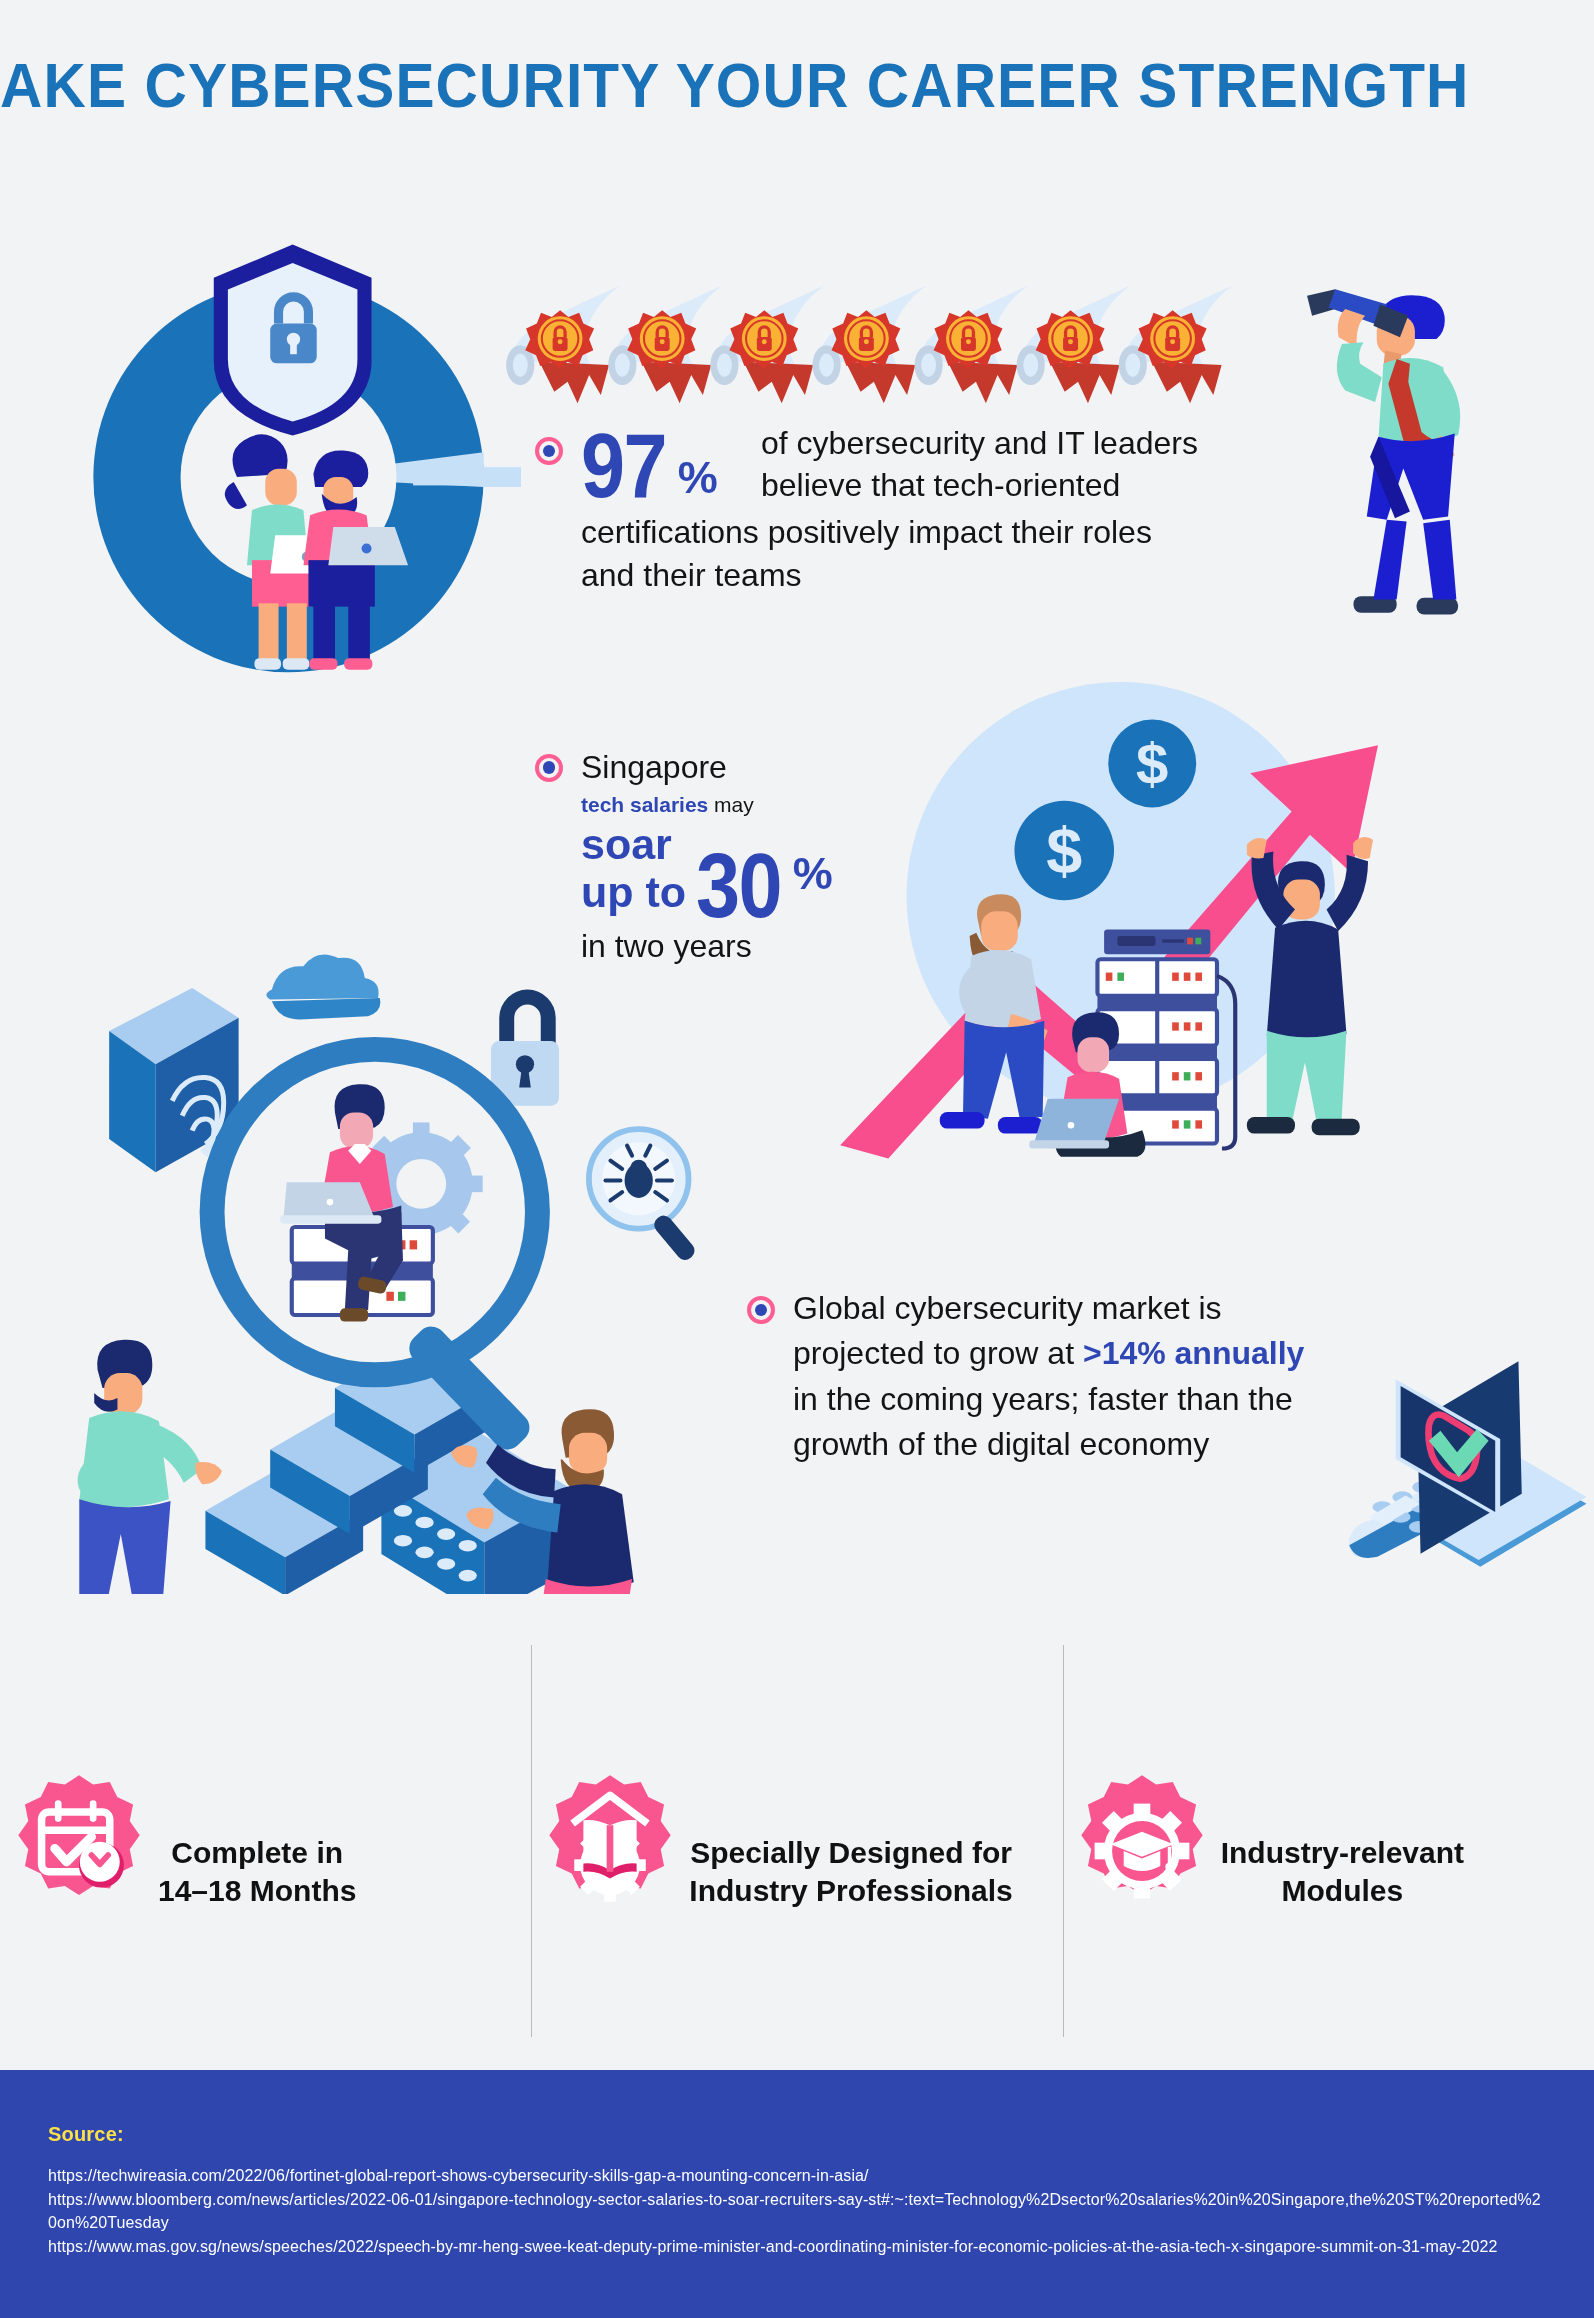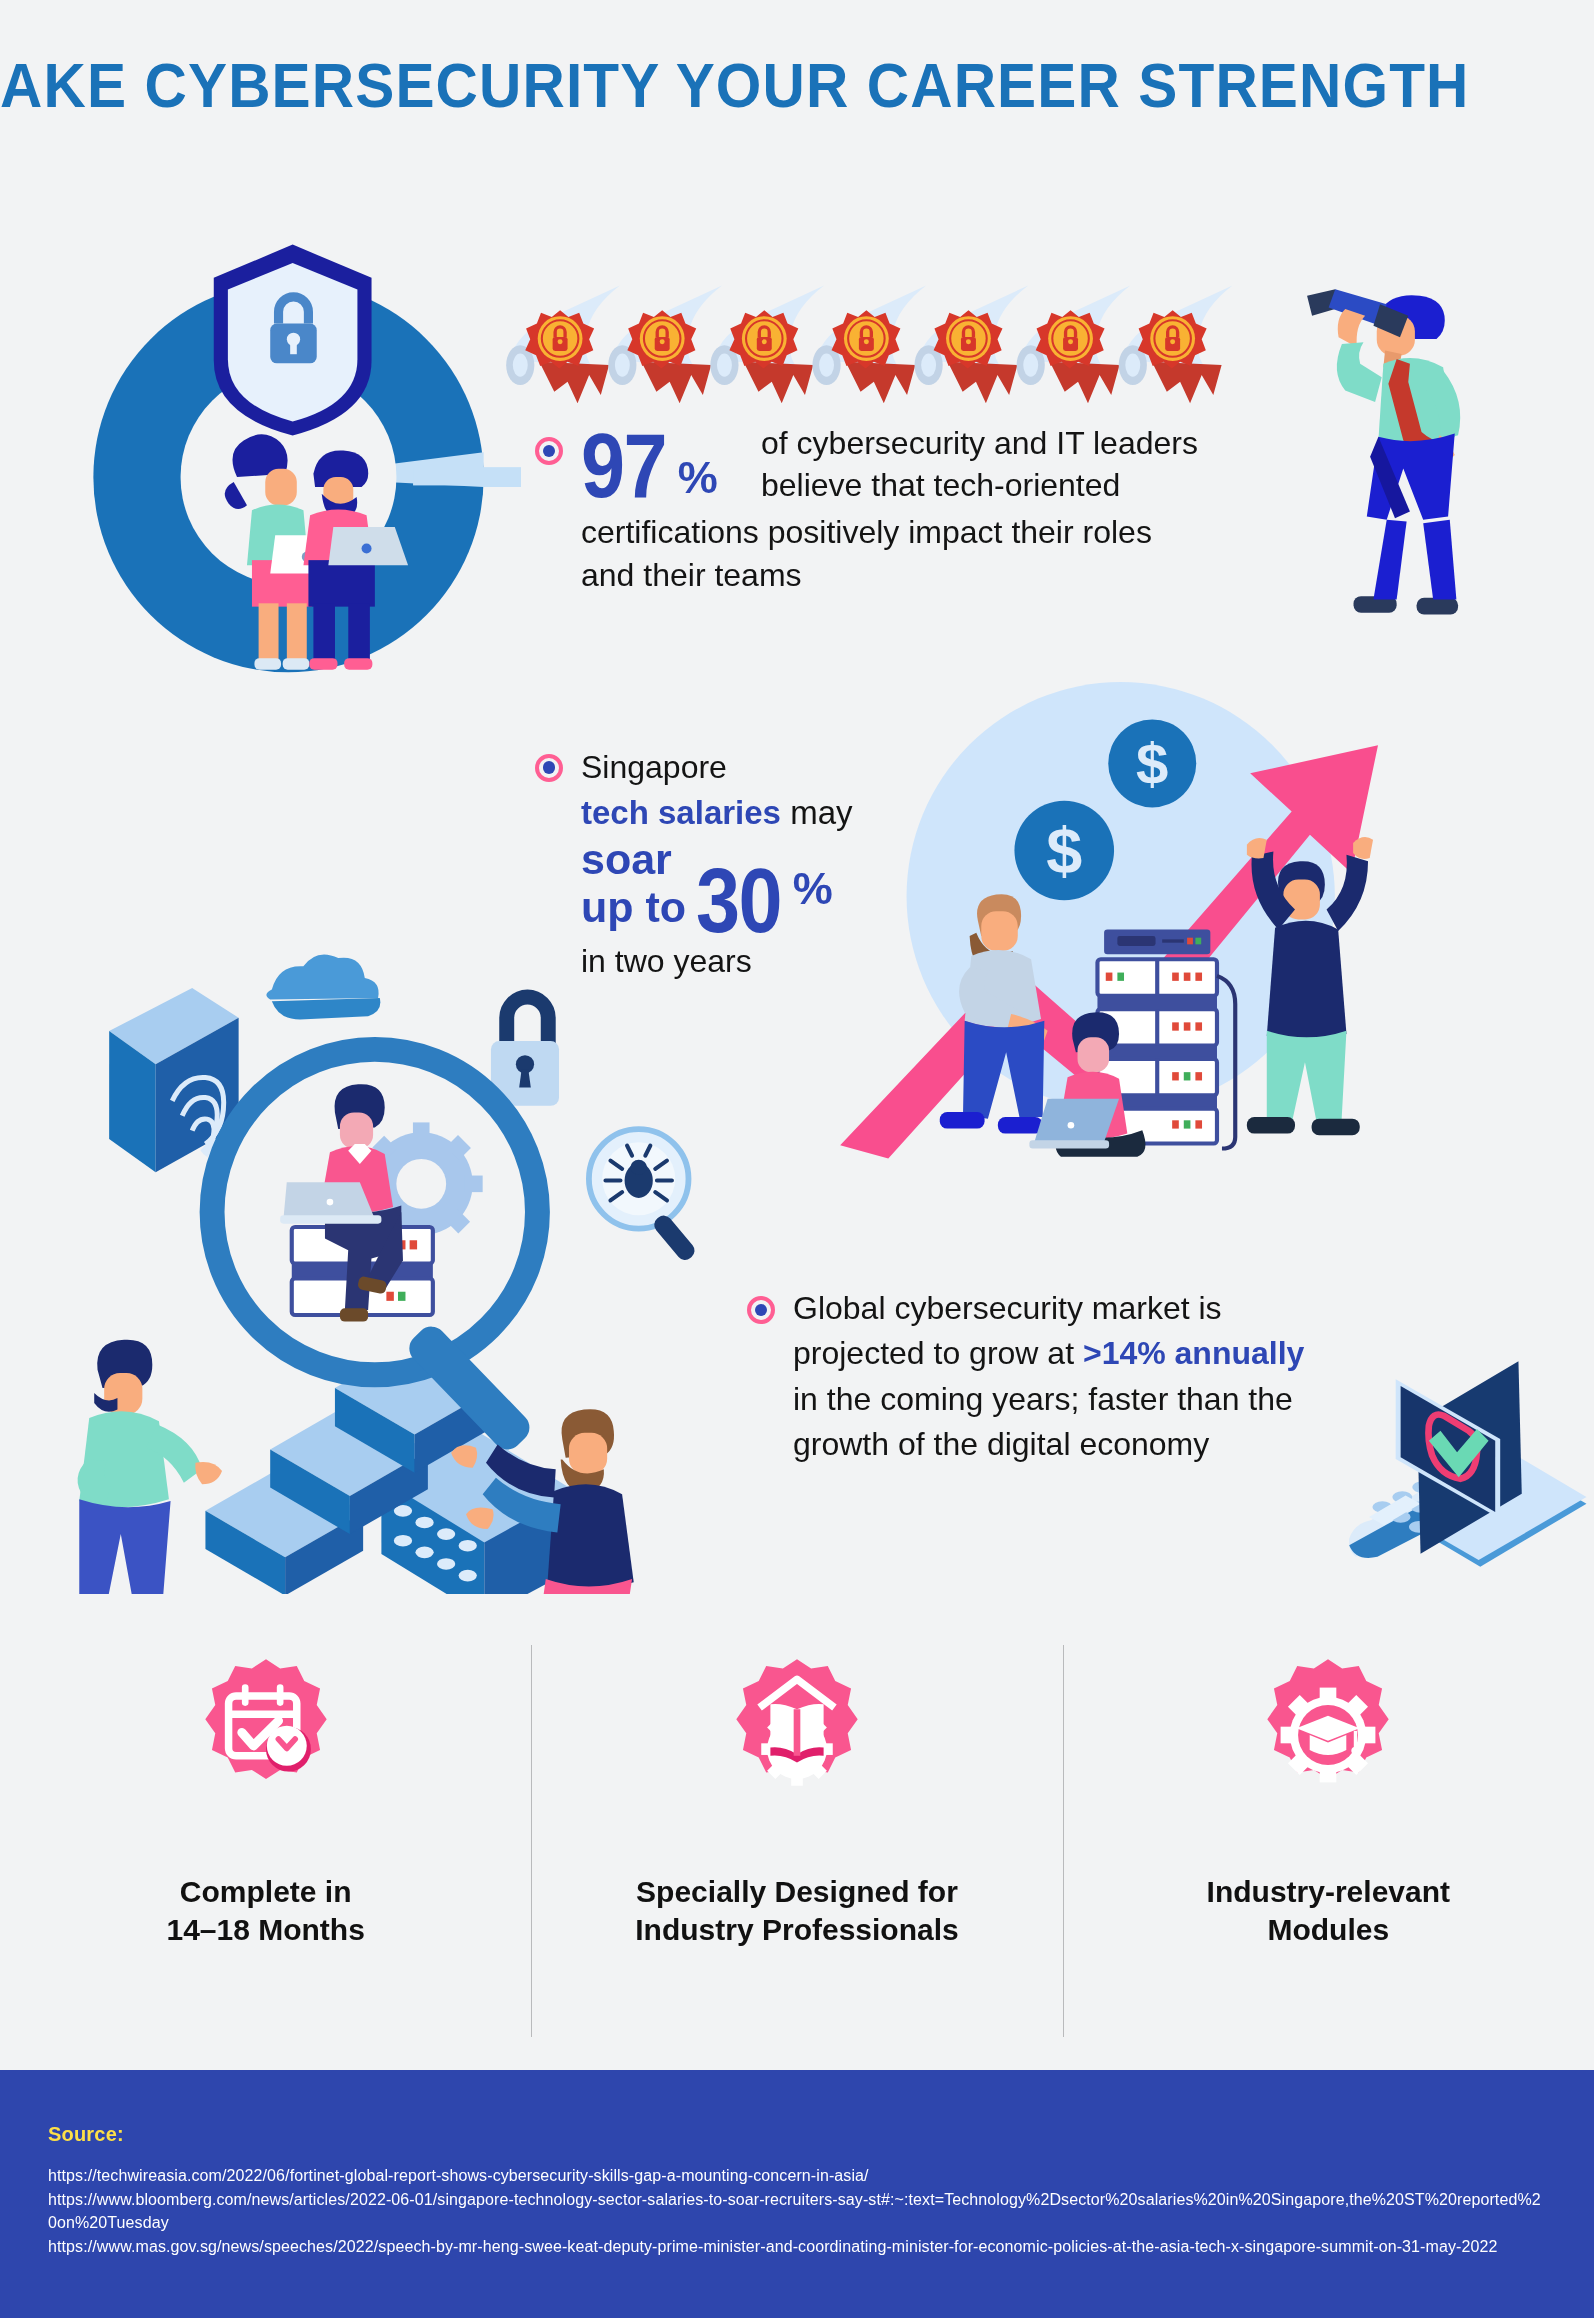--- a/index.html
+++ b/index.html
@@ -47,36 +47,36 @@
   .stat1-body { position:relative; width:730px; }
   .stat1-row1 { display:flex; align-items:center; gap:22px; }
   .stat1-num-wrap { display:flex; align-items:flex-end; width:158px; }
   .stat1-lines { padding-bottom:3.3px; }
 
   
   .stat2 { position:absolute; left:535px; top:747px; width:432px; display:flex; align-items:flex-start; gap:18px; }
   .stat2 .bullet { margin-top:6.6px; }
   .stat2-body { width:357px; }
   .s2-l1 { font-size:32px; color:#141414; font-weight:500; line-height:1.25; }
-  .s2-l2 { font-size:33px; color:#141414; font-weight:500; line-height:1.25; margin-top:5px; }
+  .s2-l2 { font-size:21px; color:#141414; font-weight:500; line-height:1.25; margin-top:5px; }
   .s2-l3 { display:flex; align-items:flex-end; gap:10px; margin-top:1.7px; }
   .s2-soar { font-size:43px; font-weight:bold; color:#2e47b5; line-height:1.12; }
   .s2-l4 { font-size:32px; color:#141414; font-weight:500; margin-top:3.3px; }
 
   
   .stat3 { position:absolute; left:747px; top:1270px; width:631px; display:flex; align-items:flex-start; gap:18px;margin-top:16px; }
   .stat3 .bullet { margin-top:10px; }
   .stat3-body { width:581px; font-size:32px; line-height:1.42; color:#141414; font-weight:500; }
 
   
   .ill { position:absolute; }
 
   
   .features { position:absolute; left:0; top:1639px; width:1594px; height:407px; display:flex; }
-  .feature { flex:1; display:flex; flex-direction:column; align-items:center; position:relative; padding-top:16.6px;gap:16px; }
+  .feature { flex:1; display:flex; flex-direction:row; align-items:center; position:relative; padding-top:16.6px; }
   .feature + .feature::before { content:""; position:absolute; left:0; top:5.8px; width:0.8px; height:392px; background:#b9babc; }
   .feat-label { margin-top:43px; text-align:center; font-size:30px; font-weight:bold; color:#111; line-height:1.28; }
 
   
   .footer { position:absolute; left:0; top:2070px; width:1594px; height:249px; background:#2e46ad; padding:53px 48px 0 48px; }
   .src-label { color:#fde047; font-weight:bold; font-size:20px; letter-spacing:0.2px; }
   .src-list { margin-top:18px; }
   .src-item { color:#fff; font-size:16px; line-height:1.48; word-break:break-all; letter-spacing:0.1px; }
 </style>
 </head>

